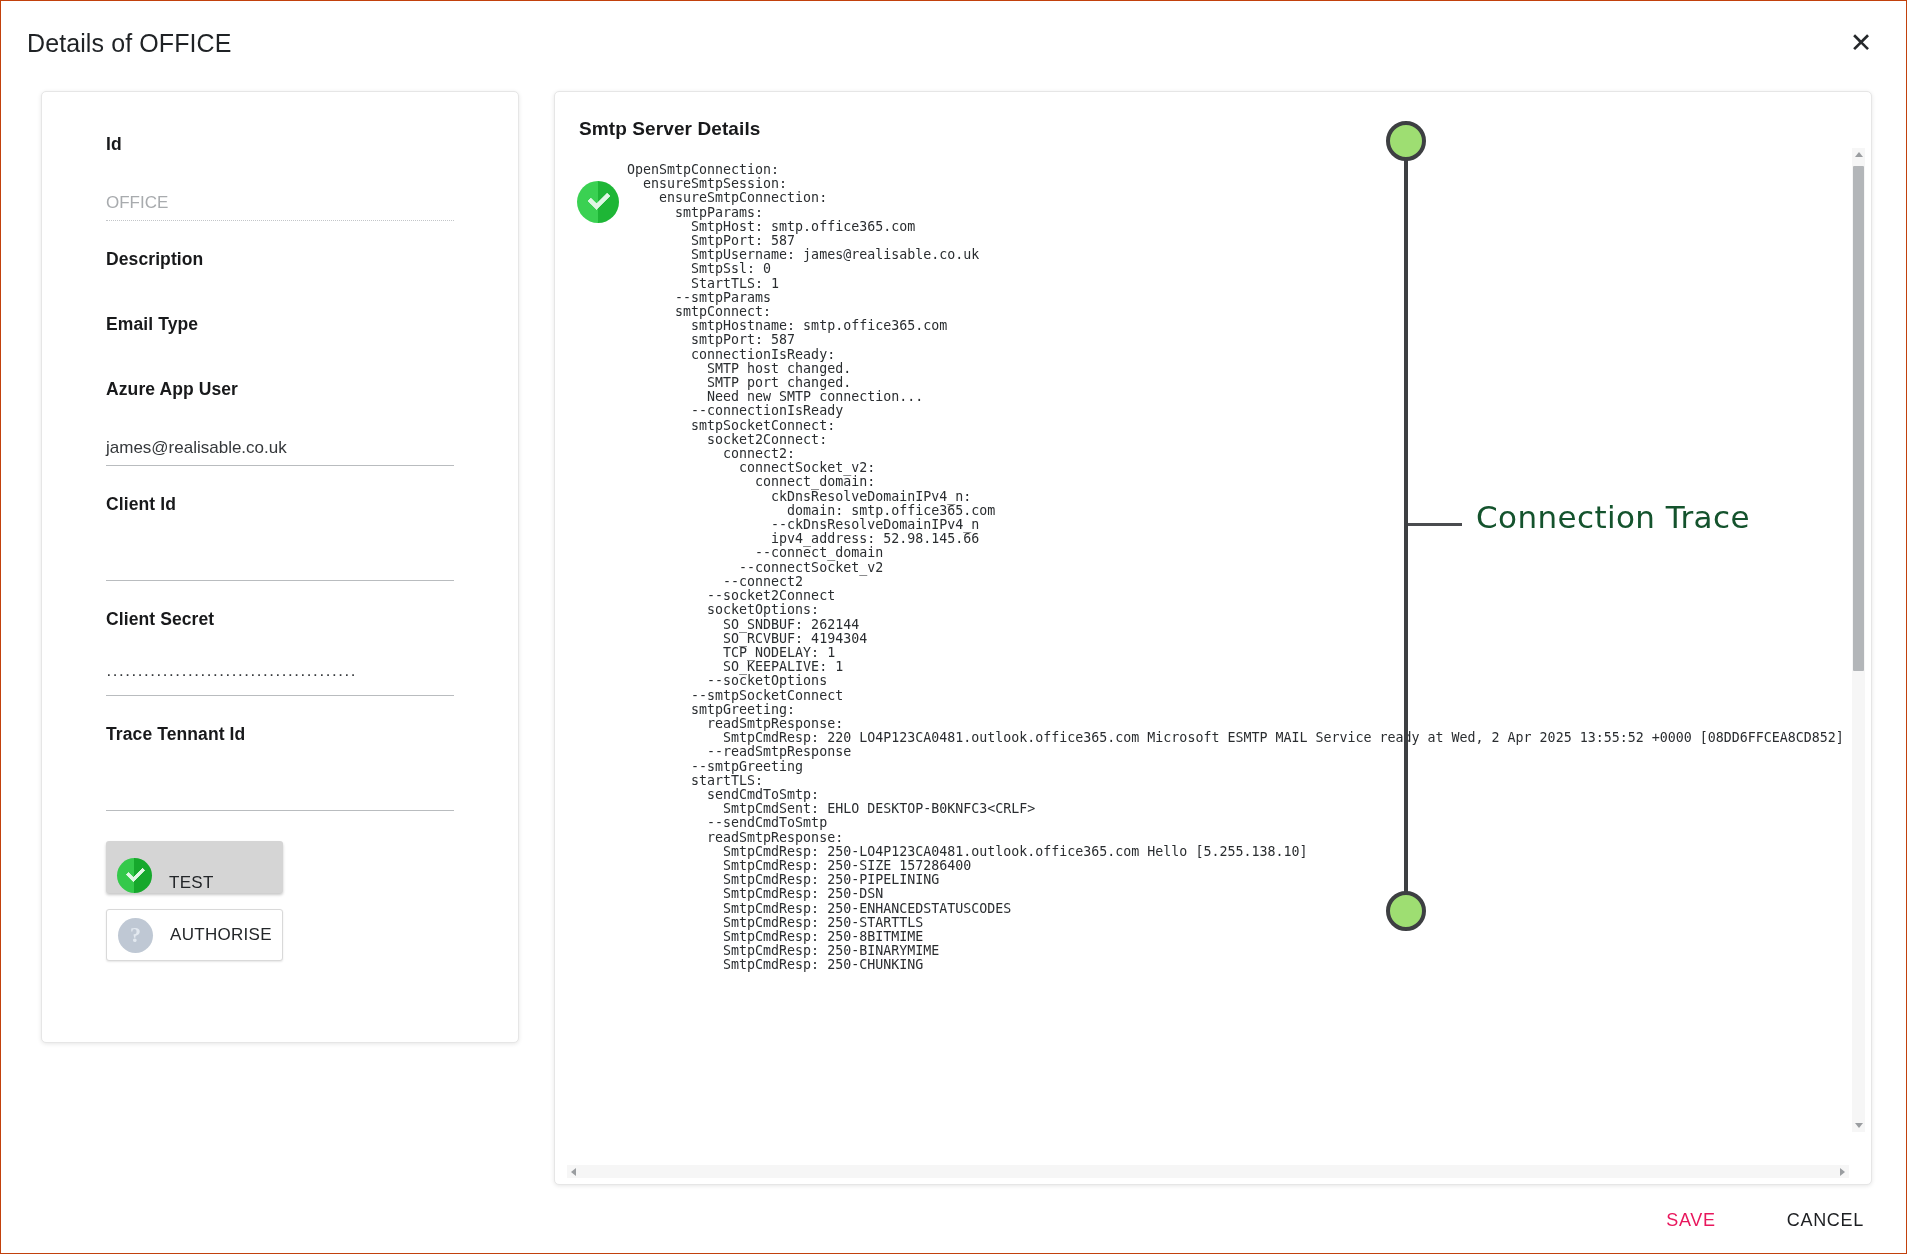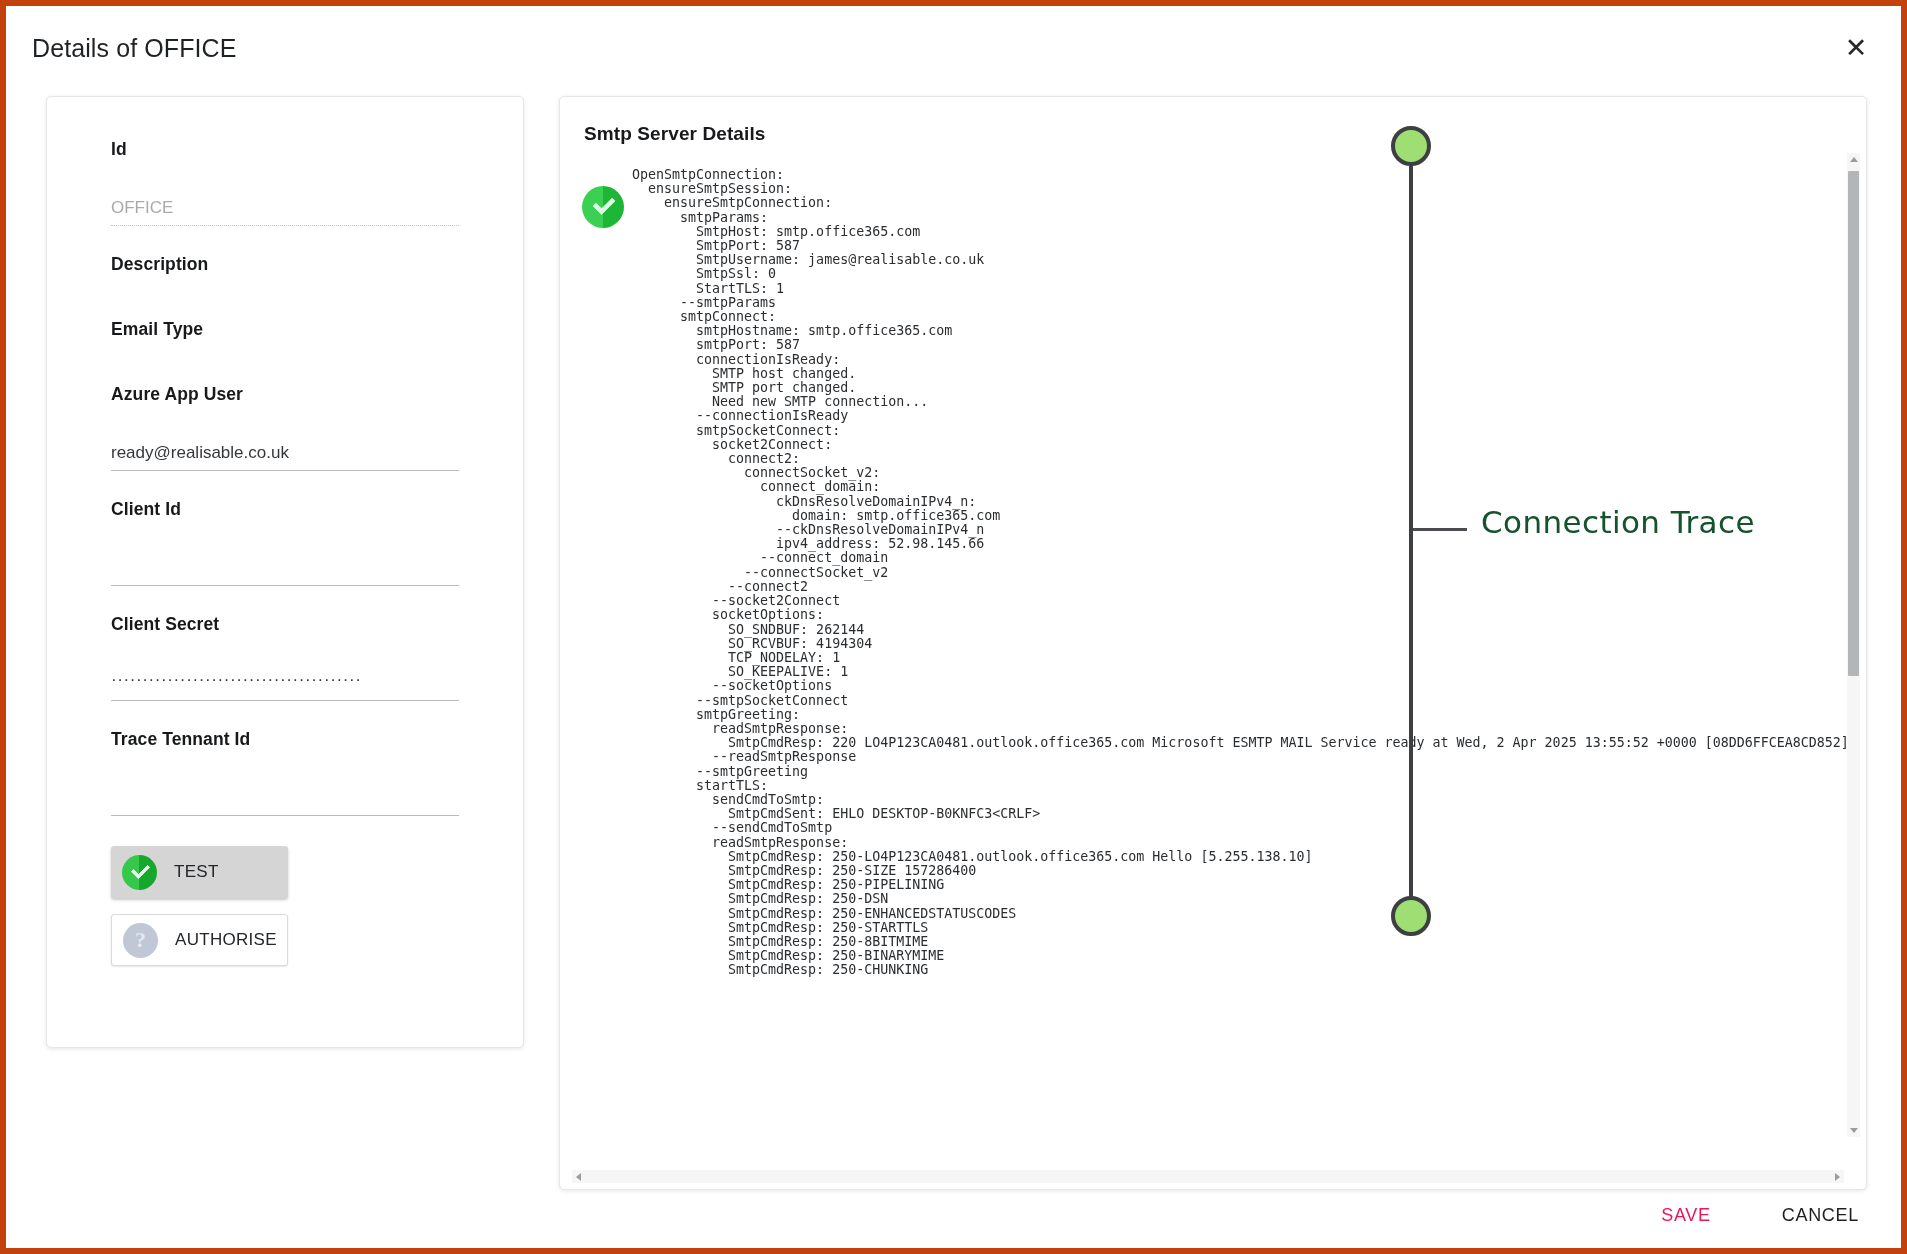--- a/index.html
+++ b/index.html
@@ -7,21 +7,21 @@
     margin: 0; padding: 0;
     width: 1907px; height: 1254px;
     background: #ffffff;
     font-family: "Liberation Sans", sans-serif;
     overflow: hidden;
   }
   .dialog {
     position: relative;
     width: 1907px; height: 1254px;
     background: #ffffff;
-    border: 6px solid #c2410c;
+    border: 1px solid #c2410c;
   }
   .dialog-header {
     position: absolute; top: 0; left: 0; right: 0; height: 84px;
     display: flex; align-items: center; justify-content: space-between;
     padding: 0 28px 0 26px;
   }
   .dialog-title {
     font-size: 25px; color: #1f2225; font-weight: 400; letter-spacing: .1px;
   }
   .close-btn {
@@ -75,20 +75,21 @@
   .icon-btn {
     display: flex; align-items: center;
     width: 177px; height: 52px;
     border-radius: 3px; margin-bottom: 16px;
     padding-left: 11px; cursor: pointer; user-select: none;
   }
   .icon-btn.test {
     background: #d5d5d5;
     box-shadow: 0 2px 3px rgba(0,0,0,.22);
     border: none;
+    align-items: flex-end;
   }
   .icon-btn.authorise {
     background: #ffffff; border: 1px solid #d9d9d9;
     box-shadow: 0 1px 2px rgba(0,0,0,.10);
   }
   .btn-label {
     font-size: 17px; color: #232629; margin-left: 17px; letter-spacing: .3px;
   }
   .check-circle {
     width: 35px; height: 35px; border-radius: 50%;
@@ -258,21 +259,21 @@
       <div class="field-gap"></div>
 
       <div class="field select-wrap">
         <div class="field-label">Email Type</div>
       </div>
       <div class="field-gap"></div>
 
       <div class="field">
         <div class="field-label">Azure App User</div>
         <div class="field-value-wrap underline">
-          <div class="field-value">ready@realisable.co.uk</div>
+          <div class="field-value">james@realisable.co.uk</div>
         </div>
       </div>
       <div class="field-gap"></div>
 
       <div class="field">
         <div class="field-label">Client Id</div>
         <div class="field-value-wrap underline">
           <div class="field-value"></div>
         </div>
       </div>

